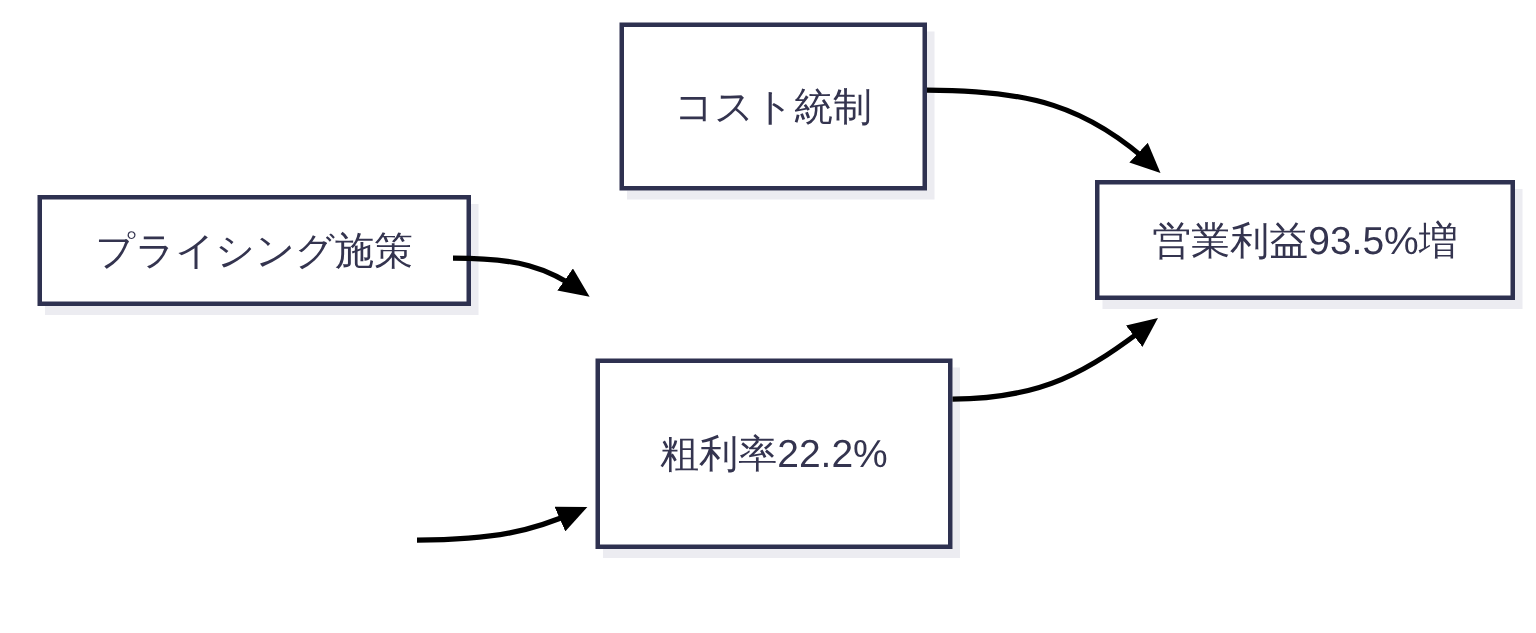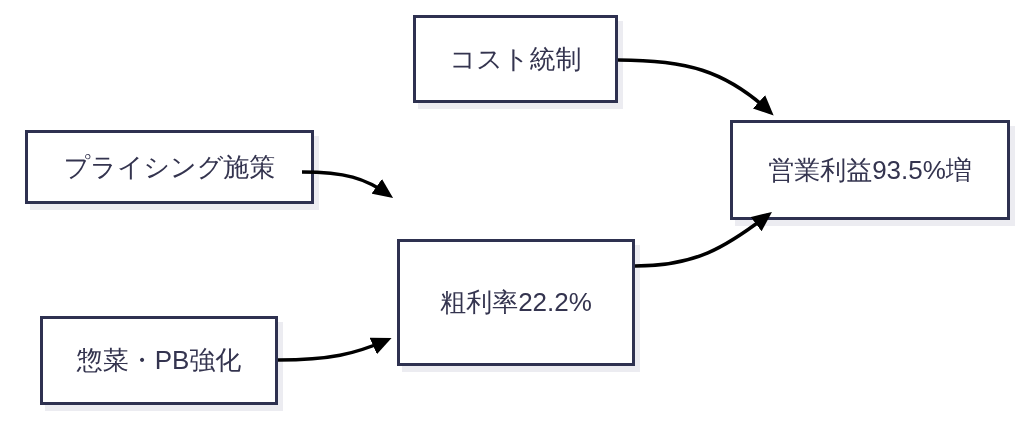--- a/index.html
+++ b/index.html
@@ -29,25 +29,25 @@
     align-items:center;
     justify-content:center;
     color:var(--text);
     font-size:26px;
     font-weight:500;
     line-height:1.35;
     text-align:center;
     z-index:1;
   }
   .node .line{display:block;line-height:1.85;}
-  #n-cost   {left:413px;top:15px; width:205px;height:88px;}
+  #n-cost   {left:413px;top:15px; width:205px;height:112px;}
   #n-pricing{left:25px; top:130px;width:289px;height:74px;}
   #n-deli   {left:40px; top:316px;width:238px;height:89px;}
   #n-margin {left:397px;top:203px;width:238px;height:127px;margin-top:36px;}
-  #n-profit {left:730px;top:120px;width:280px;height:100px;}
+  #n-profit {left:730px;top:120px;width:280px;height:80px;}
   svg.edges{
     position:absolute;left:0;top:0;width:1024px;height:422px;
     z-index:2;pointer-events:none;
   }
   svg.edges path.edge{
     fill:none;
     stroke:var(--arrow);
     stroke-width:3.5;
     stroke-linecap:butt;
   }
@@ -59,23 +59,20 @@
 <div class="canvas">
 
   <div class="node" id="n-cost">
     <span class="line">コスト統制</span>
   </div>
 
   <div class="node" id="n-pricing">
     <span class="line">プライシング施策</span>
   </div>
 
-  <div class="node" id="n-deli">
-    <span class="line">惣菜・PB強化</span>
-  </div>
 
   <div class="node" id="n-margin">
     <span class="line">粗利率22.2%</span>
   </div>
 
   <div class="node" id="n-profit">
     <span class="line">営業利益93.5%増</span>
   </div>
 
   <svg class="edges" viewBox="0 0 1024 422" xmlns="http://www.w3.org/2000/svg">

